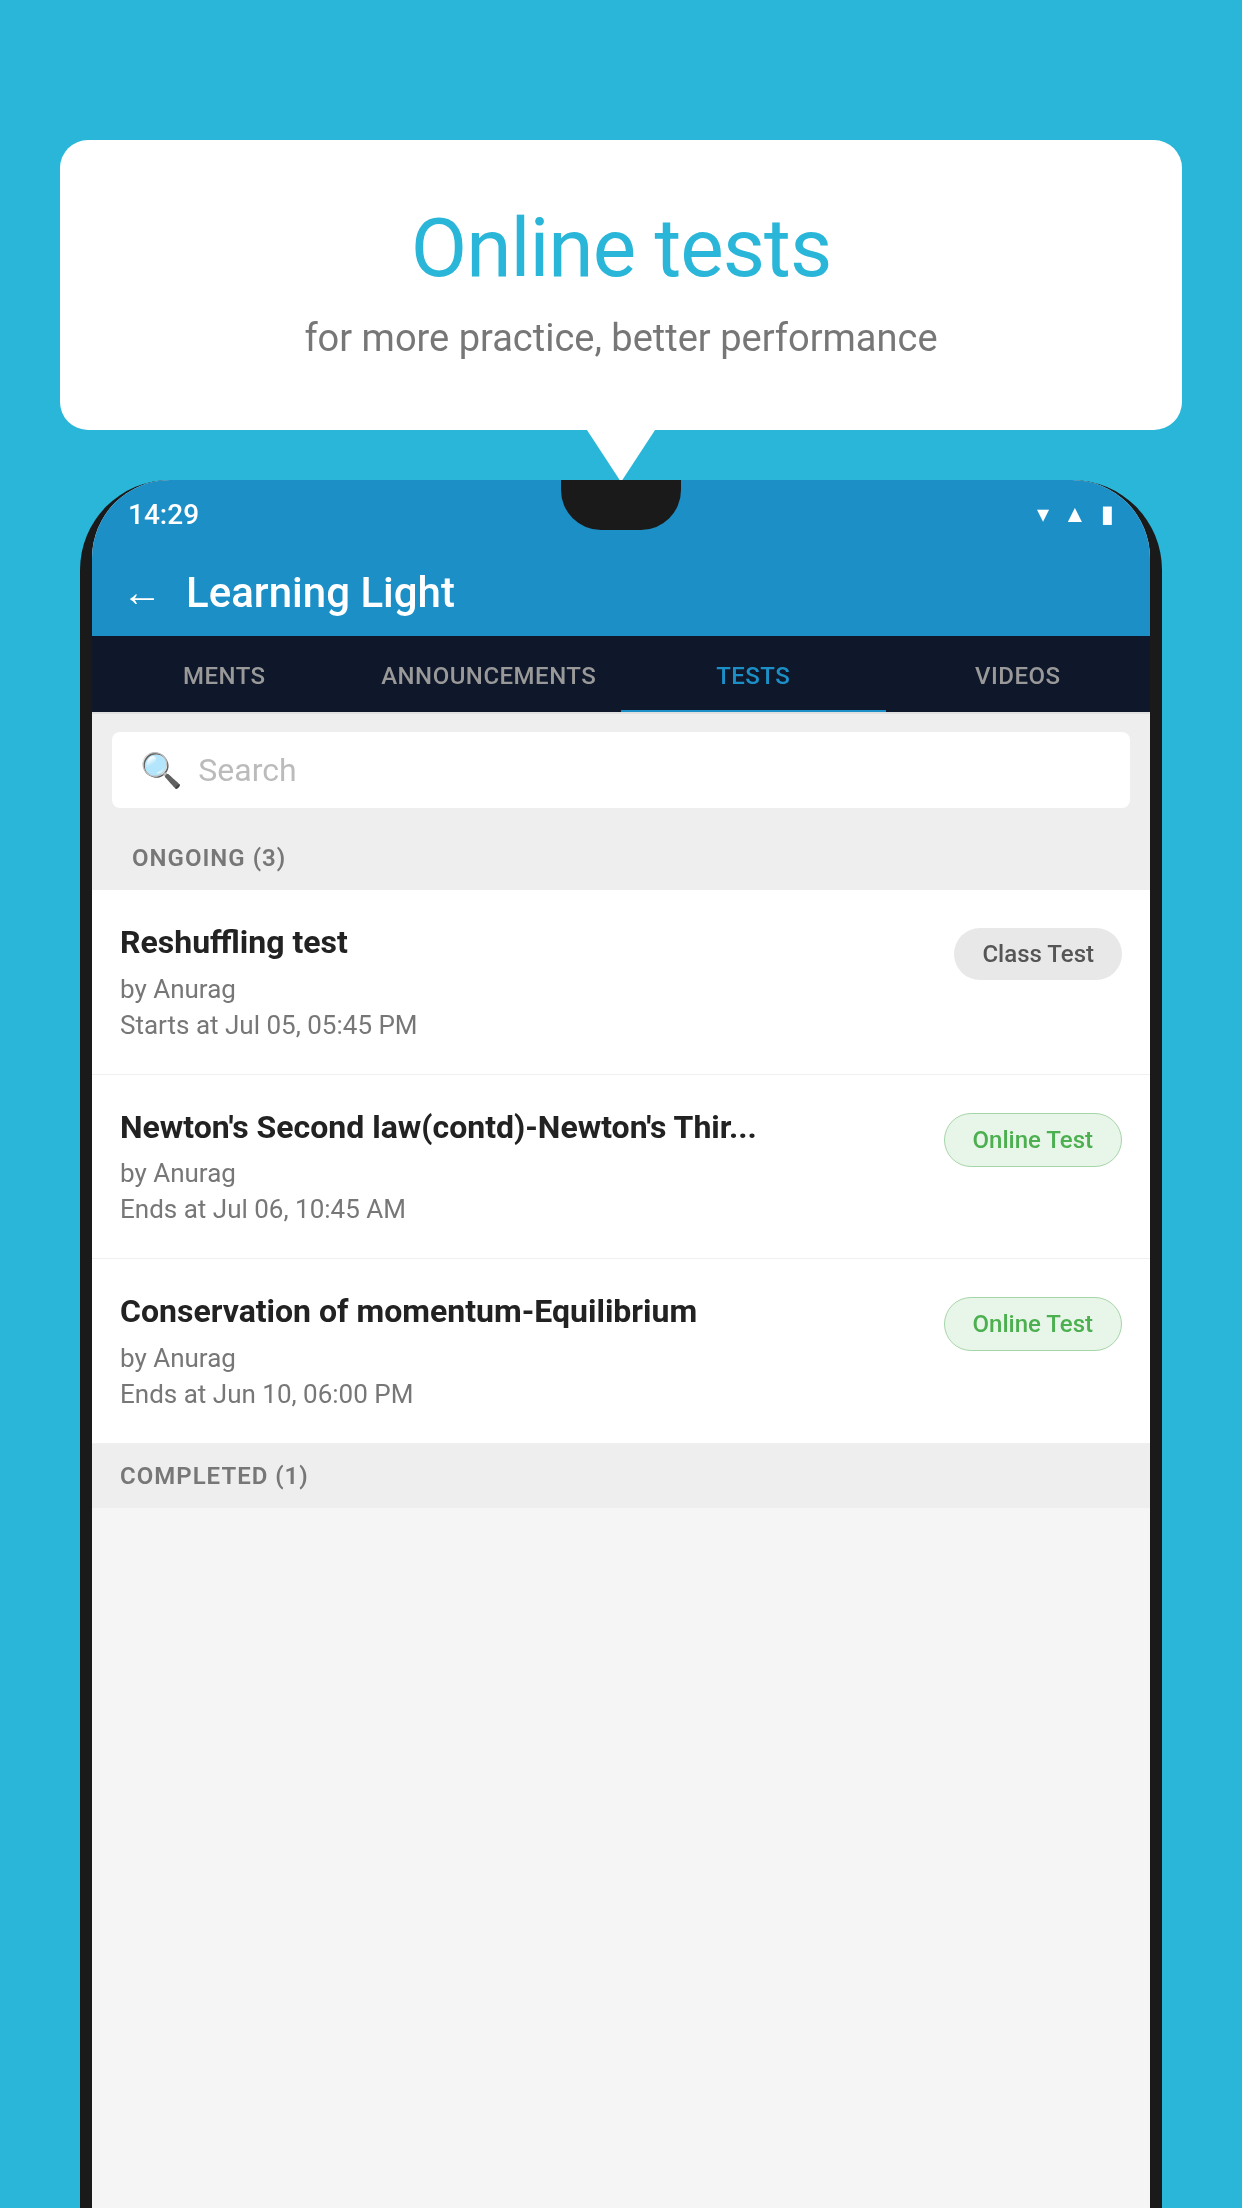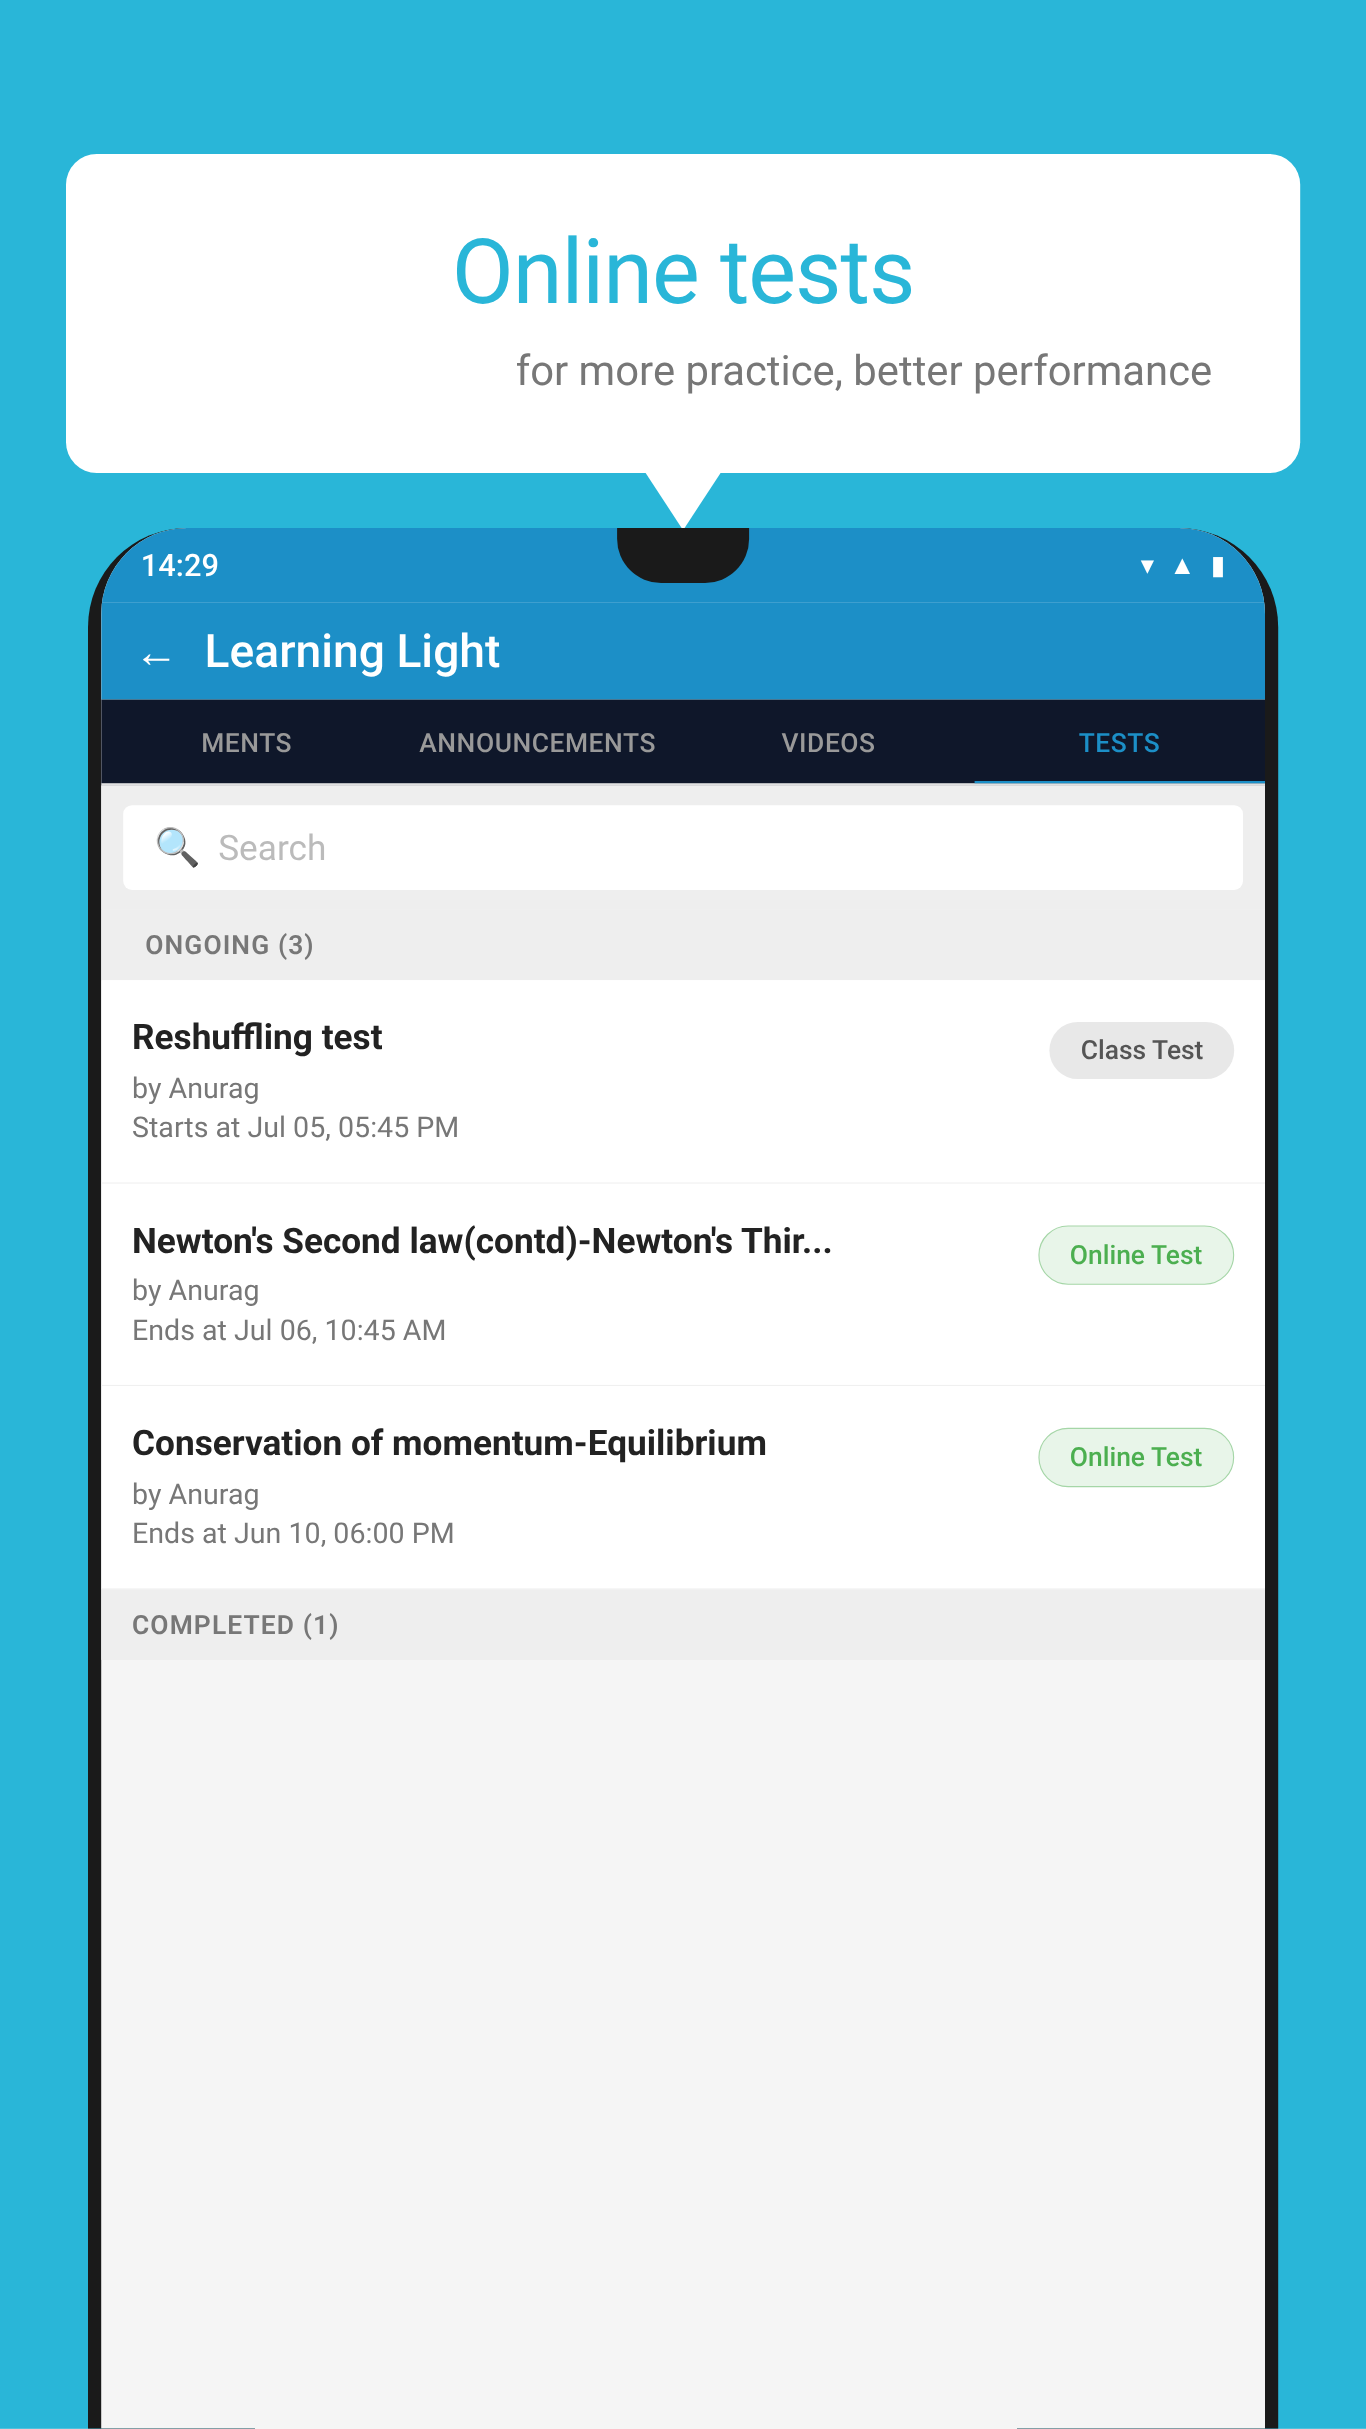--- a/index.html
+++ b/index.html
@@ -47,21 +47,20 @@
       font-weight: 400;
       color: #29b6d8;
       margin-bottom: 20px;
       letter-spacing: -1px;
     }
 
     .speech-bubble-subtitle {
       font-size: 38px;
       color: #777;
       font-weight: 400;
-      text-align: right;
     }
 
     
     .phone-frame {
       position: absolute;
       top: 480px;
       left: 80px;
       right: 80px;
       bottom: 0;
       background: #1a1a1a;
@@ -306,25 +305,25 @@
       <span class="app-header-title">Learning Light</span>
     </div>
 
     <div class="tabs-container">
       <div class="tab">
         <span>MENTS</span>
       </div>
       <div class="tab">
         <span>ANNOUNCEMENTS</span>
       </div>
+      <div class="tab active">
+        <span>TESTS</span>
+      </div>
       <div class="tab">
         <span>VIDEOS</span>
-      </div>
-      <div class="tab active">
-        <span>TESTS</span>
       </div>
     </div>
 
     <div class="search-container">
       <div class="search-bar">
         <span class="search-icon">🔍</span>
         <span class="search-text">Search</span>
       </div>
     </div>
 

